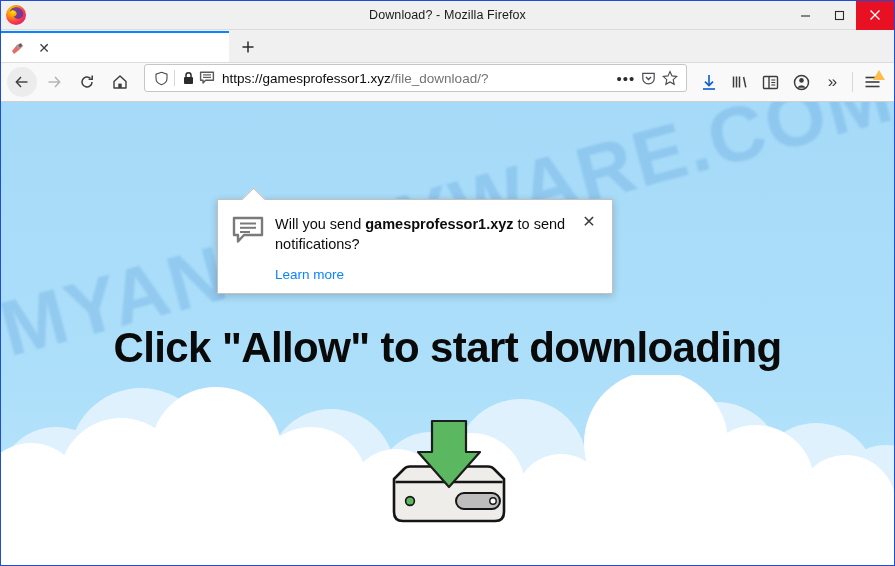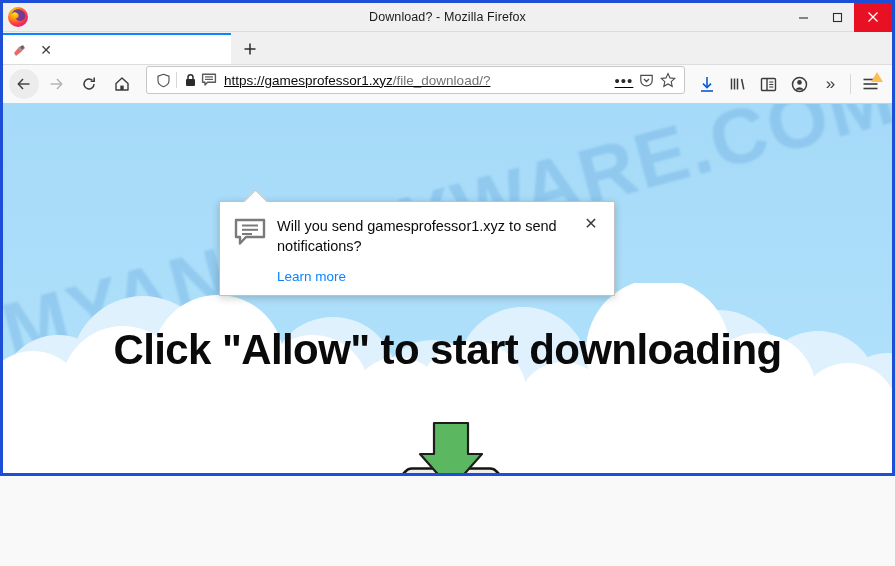--- a/index.html
+++ b/index.html
@@ -3,24 +3,24 @@
 <meta charset="utf-8">
 <style>
   * { box-sizing: border-box; margin: 0; padding: 0; }
   html, body {
     width: 895px; height: 566px;
     font-family: "Liberation Sans", sans-serif;
     overflow: hidden;
     background: #f9f9fa;
   }
   .window {
-    width: 895px; height: 476px;
+    width: 895px; height: 566px;
     position: relative;
     display: flex; flex-direction: column;
-    border: 3px solid #1d4ed8;
+    border: 1px solid #1d4ed8;
     background: #6d28d9;
   }
 
   
   .titlebar {
     height: 29px; min-height: 29px;
     background: #f0f0f0;
     display: flex; align-items: center;
     position: relative;
     border-bottom: 1px solid #dcdcdc;
@@ -97,21 +97,20 @@
 
   .urlbar {
     flex: 1 1 auto; height: 28px; margin: 0 6px 8px 8px;
     background: #fff;
     border: 1px solid #c6c6c9;
     border-radius: 3px;
     display: flex; align-items: center;
     padding: 0 5px 0 6px;
     position: relative;
     min-width: 0;
-    text-decoration: underline;
   }
   .url-shield { width: 20px; display:flex; align-items:center; justify-content:center; color:#4a4a4f; flex:0 0 auto;}
   .url-sep { width: 1px; height: 16px; background: #d7d7db; margin: 0 5px 0 3px; flex: 0 0 auto;}
   .url-lock { width: 16px; display:flex; align-items:center; justify-content:center; color:#2b2b2b; flex:0 0 auto;}
   .url-notif { width: 20px; display:flex; align-items:center; justify-content:center; color:#58585d; flex:0 0 auto; margin-left:1px;}
   .url-text {
     flex: 1 1 auto; font-size: 13.5px; color: #0c0c0d; margin-left: 5px;
     white-space: nowrap; overflow: hidden; min-width: 0;
   }
   .url-text .dim { color: #737373; }
@@ -192,21 +191,21 @@
     width: 16px; height: 16px; background: #fff;
     border-left: 1px solid #c1c1c1; border-top: 1px solid #c1c1c1;
     transform: rotate(45deg);
   }
   .dh-body { display: flex; padding: 14px 12px 10px 14px; position: relative; background:#fff; }
   .dh-icon { width: 34px; flex: 0 0 auto; padding-top: 2px; }
   .dh-main { flex: 1 1 auto; padding-left: 9px; padding-right: 4px; }
   .dh-question {
     font-size: 14.5px; color: #0c0c0d; line-height: 1.38;
   }
-  .dh-question b { font-weight: normal; }
+  .dh-question b { font-weight: bold; }
   .dh-learn {
     display: inline-block; margin-top: 13px;
     font-size: 13.5px; color: #0a84ff; cursor: pointer; text-align: center;
   }
   .dh-close {
     width: 22px; height: 22px; flex: 0 0 auto;
     display: flex; align-items: flex-start; justify-content: center;
     color: #3d3d3d; font-size: 16px; line-height: 1;
   }
   .dh-footer {

